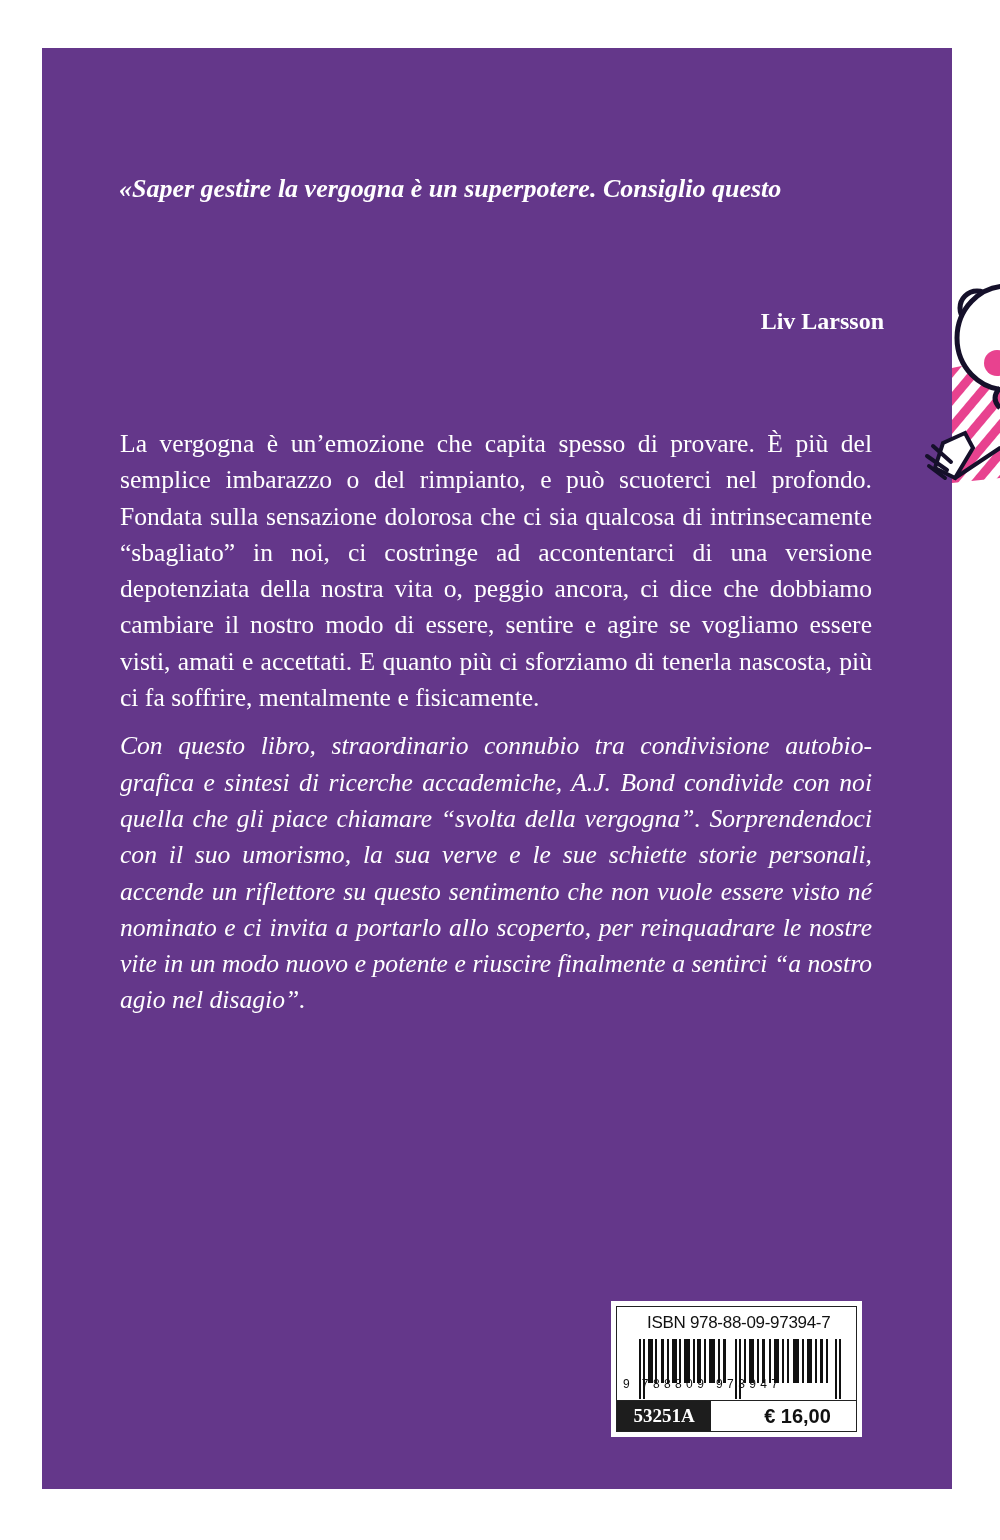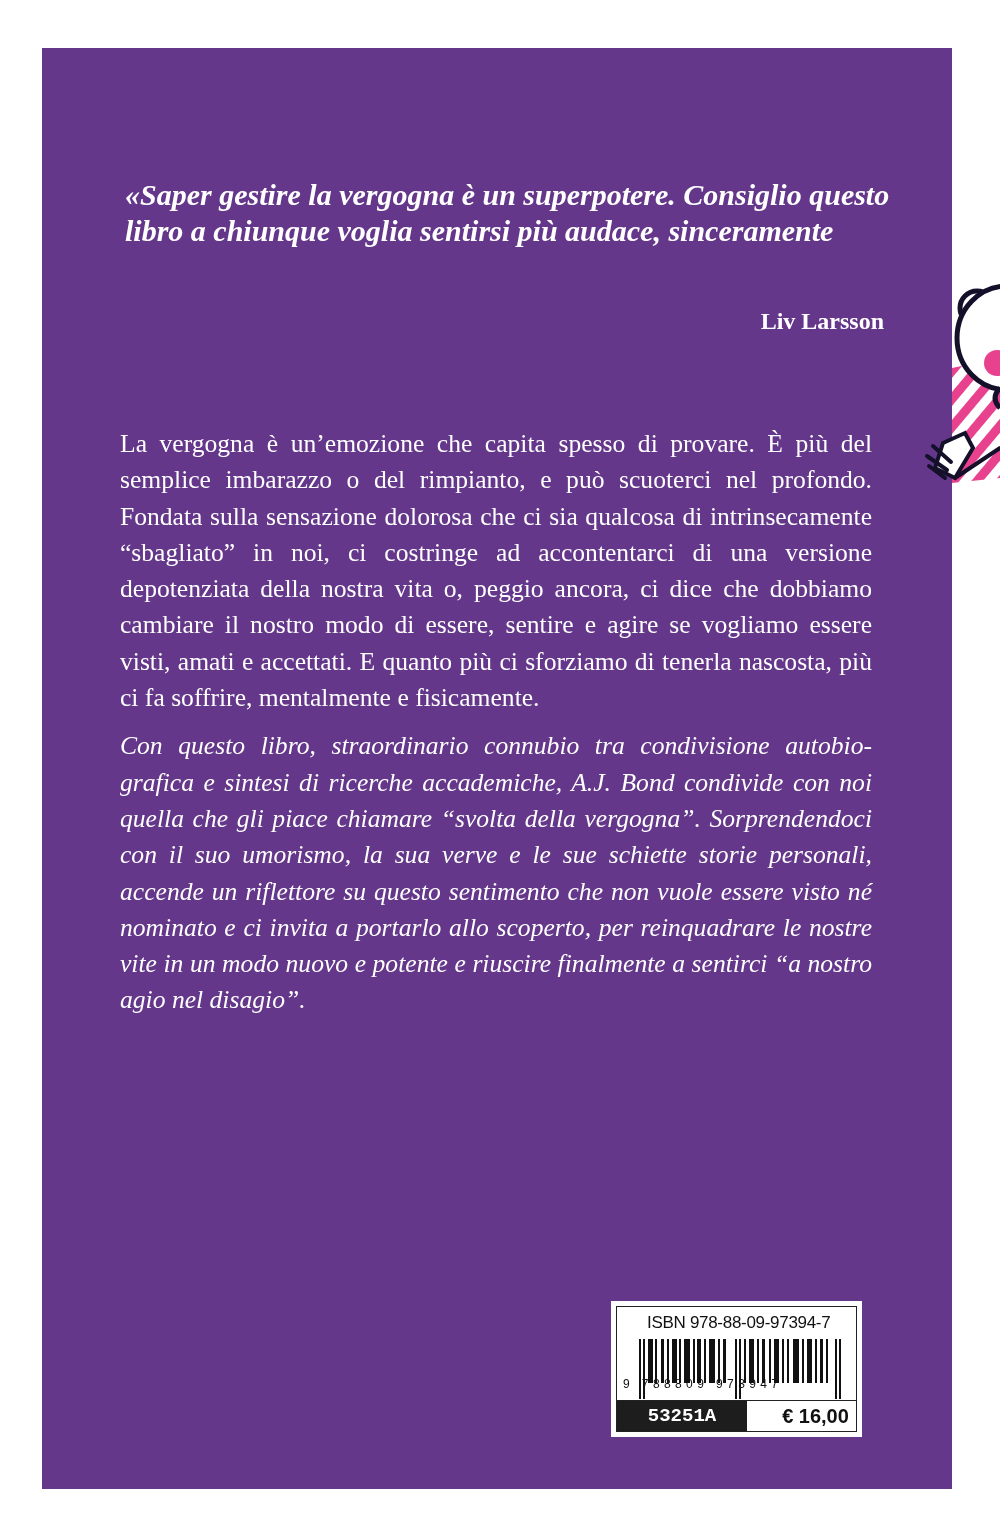--- a/index.html
+++ b/index.html
@@ -10,22 +10,22 @@
   .cover {
     position: absolute; left: 42px; top: 48px;
     width: 910px; height: 1441px;
     background: #64378a;
   }
   .quote {
     position: absolute; left: 108px; top: 160px; width: 790px;
     color: #ffffff;
     font-family: "Liberation Serif", "DejaVu Serif", serif;
     font-style: italic; font-weight: bold;
-    font-size: 30px; line-height: 36px;
-    margin: 17px;
+    font-size: 26px; line-height: 36px;
+    margin: 11px;
   }
   .author {
     position: absolute; right: 116px; top: 308px;
     color: #ffffff;
     font-family: "Liberation Serif", "DejaVu Serif", serif;
     font-weight: bold; font-size: 24px;
   }
   .body-text {
     position: absolute; left: 108px; top: 414px; width: 776px;
     color: #ffffff;
@@ -58,41 +58,41 @@
     position: absolute; left: 6px; top: 70px;
     font-family: "Liberation Sans", sans-serif;
     font-size: 12px; color: #111; letter-spacing: 4.4px;
     background: transparent;
   }
   .code-row {
     position: absolute; left: 0; right: 0; bottom: 0; height: 30px;
     border-top: 1.5px solid #222; display: flex;
   }
   .code {
-    width: 130px; background: #1d1d1d; color: #fff;
-    font-family: Liberation Mono, monospace; font-weight: bold;
+    width: 94px; background: #1d1d1d; color: #fff;
+    font-family: Liberation Serif, serif; font-weight: bold;
     font-size: 19px; display: flex; align-items: center; justify-content: center;
   }
   .price {
     flex: 1; background: #fff; color: #111;
     font-family: "Liberation Sans", sans-serif; font-weight: bold;
     font-size: 20px; display: flex; align-items: center; justify-content: center; padding-left: 28px;
   }
   .mascot {
     position: absolute; left: 915px; top: 268px; width: 85px; height: 225px;
   }
 </style>
 </head>
 <body>
 
 <div class="cover"></div>
 
 <p class="quote">
   <span>«Saper gestire la vergogna è un superpotere. Consiglio questo</span><br>
-  <span>libro a chiunque voglia sentirsi più audace, sinceramente</span><br>
+  <br>
 </p>
 
 <div class="author">Liv Larsson</div>
 
 <div class="body-text">
   <p>La vergogna è un’emozione che capita spesso di provare. È più del semplice imbarazzo o del rimpianto, e può scuoterci nel profondo. Fondata sulla sensazione dolorosa che ci sia qualcosa di intrinse­camente “sbagliato” in noi, ci costringe ad accontentarci di una versione depotenziata della nostra vita o, peggio ancora, ci dice che dobbiamo cambiare il nostro modo di essere, sentire e agire se vo­gliamo essere visti, amati e accettati. E quanto più ci sforziamo di tenerla nascosta, più ci fa soffrire, mentalmente e fisicamente.</p>
   <p class="last">Con questo libro, straordinario connubio tra condivisione autobio­grafica e sintesi di ricerche accademiche, A.J. Bond condivide con noi quella che gli piace chiamare “svolta della vergogna”. Sorpren­dendoci con il suo umorismo, la sua verve e le sue schiette storie personali, accende un riflettore su questo sentimento che non vuole essere visto né nominato e ci invita a portarlo allo scoperto, per reinquadrare le nostre vite in un modo nuovo e potente e riuscire finalmente a sentirci “a nostro agio nel disagio”.</p>
 </div>
 
 <div class="mascot">

